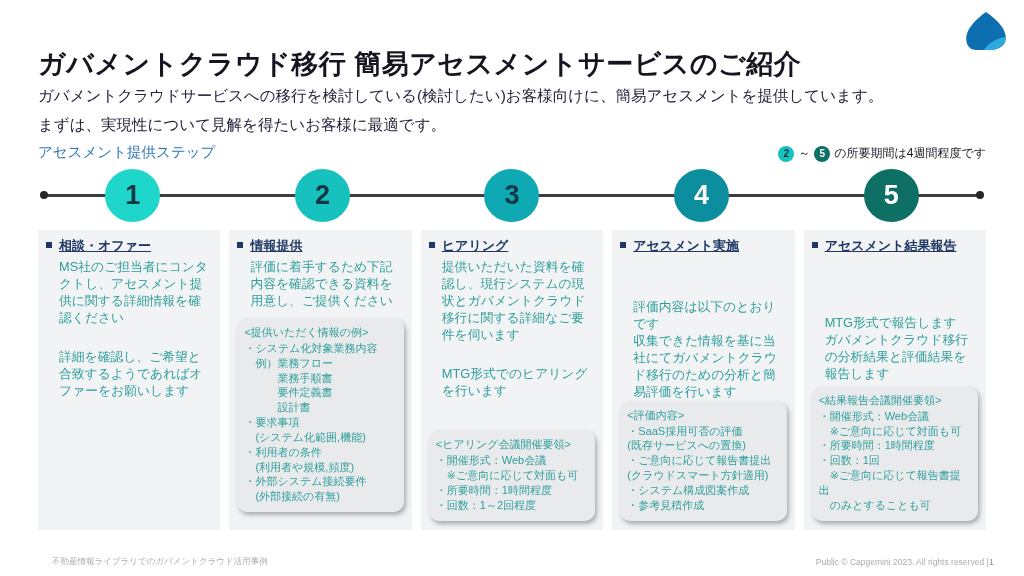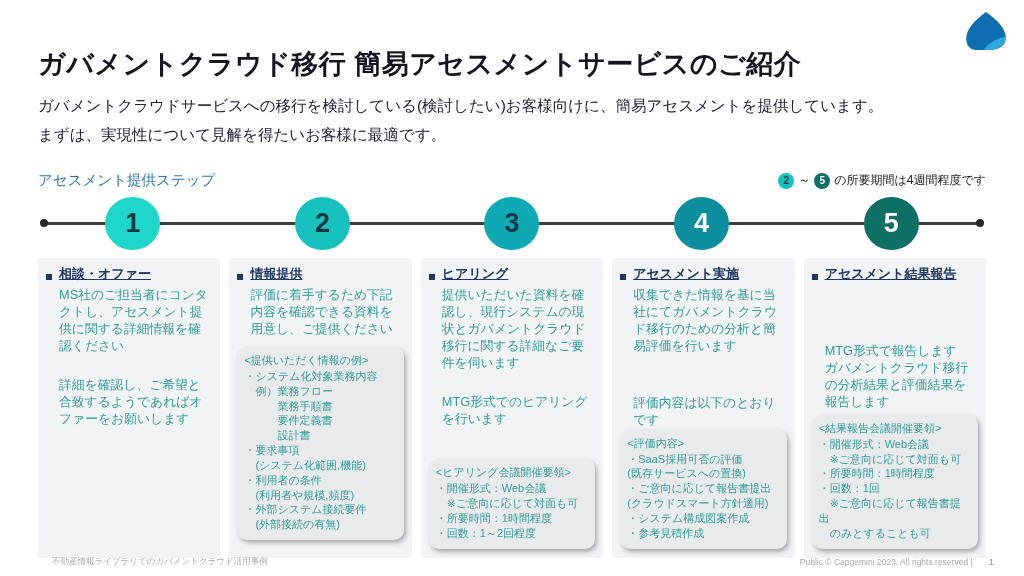--- a/index.html
+++ b/index.html
@@ -6,58 +6,58 @@
   html,body { width:1024px; height:576px; }
   body {
     font-family:"Liberation Sans","DejaVu Sans",sans-serif;
     background:#ffffff; color:#1a1a26; overflow:hidden; position:relative;
   }
   .slide { width:1024px; height:576px; position:relative; padding:0 38px; }
 
   .logo { position:absolute; top:10px; right:16px; width:44px; height:42px; }
 
   .title { padding-top:46px; font-size:27px; font-weight:bold; color:#15151f; letter-spacing:.5px; }
-  .subtitle { margin-top:10px; font-size:15.5px; color:#23233a; line-height:1.85; }
-
-  .steps-header { margin-top:22px; display:flex; justify-content:space-between; align-items:center; }
+  .subtitle { font-size:15.5px; color:#23233a; line-height:1.85; }
+
+  .steps-header { margin-top:4px; display:flex; justify-content:space-between; align-items:flex-end; }
   .steps-label { color:#2e75b6; font-size:14.5px; }
   .duration-note { display:flex; align-items:center; gap:4px; font-size:12px; color:#1a1a26; }
   .mini-circle { width:16px; height:16px; border-radius:50%; display:flex; align-items:center; justify-content:center;
                  font-size:10px; font-weight:bold; }
   .mini-2 { background:#17c2be; color:#143744; }
   .mini-5 { background:#0e7065; color:#ffffff; }
 
   .timeline { position:relative; height:58px; margin-top:4px; }
   .timeline .line { position:absolute; left:6px; right:6px; top:50%; height:3px; margin-top:-1px; background:#3d3d3d; }
   .timeline .enddot { position:absolute; top:50%; width:8px; height:8px; margin-top:-4px; border-radius:50%; background:#262626; }
   .timeline .enddot.left { left:2px; } .timeline .enddot.right { right:2px; }
   .circle-row { position:absolute; inset:0; display:flex; }
   .circle-cell { flex:1; display:flex; align-items:center; justify-content:center; }
   .step-circle { width:55px; height:53px; border-radius:50%; display:flex; align-items:center; justify-content:center;
                  font-size:27px; font-weight:bold; }
   .num-dark { color:#143744; } .num-light { color:#ffffff; }
 
   .columns { display:flex; gap:9px; margin-top:6px; }
   .col-panel { flex:1; background:#f2f3f4; min-height:292px; padding:7px 8px 9px; display:flex; flex-direction:column; }
-  .col-heading-row { display:flex; gap:7px; align-items:center; }
+  .col-heading-row { display:flex; gap:7px; align-items:flex-start; }
   .bullet-square { width:6px; height:6px; background:#1f3864; margin-top:5px; flex:none; }
   .col-heading { font-size:13px; font-weight:bold; color:#1f3864; text-decoration:underline; }
   .col-body { margin-top:4px; padding-left:13px; }
   .col-body p { font-size:12.8px; color:#2f9e9b; line-height:1.32; }
 
   .info-box { background:#e9eaec; border-radius:10px; padding:7px 7px 8px; box-shadow:2px 3px 4px rgba(110,115,122,.55);
               font-size:11px; color:#2f9e9b; line-height:1.35; }
   .info-box .box-title { margin-bottom:1px; }
   .info-box .box-line { white-space:pre-wrap; }
   .box-after-text { margin-top:8px; }
   .box-bottom { margin-top:auto; }
 
   .footer { position:absolute; left:52px; right:30px; bottom:8px; display:flex; justify-content:space-between;
             align-items:flex-start; font-size:8.5px; color:#a9acb0; }
-  .footer .right { display:flex; gap:16px; align-items:center; }
+  .footer .right { display:flex; align-items:center; }
   .page-num { font-size:9.5px; color:#8d97a3; }
 </style>
 </head>
 <body>
 
 <div class="slide">
 
   <svg class="logo" viewBox="0 0 60 56">
     <path d="M30 2 C44 12 57 24 57 37 C57 49 47 54 34 54 L17 54 C8 54 3 48 3 38 C3 25 16 12 30 2 Z" fill="#0d6fb0"></path>
     <path d="M57 36 C57 48 47 54 34 54 L27 54 C33 45 44 38 57 36 Z" fill="#2fa9e0"></path>
@@ -156,22 +156,22 @@
         <div class="box-line">・回数：1～2回程度</div>
       </div>
     </div>
 
     <div class="col-panel">
       <div class="col-heading-row">
         <span class="bullet-square"></span>
         <span class="col-heading">アセスメント実施</span>
       </div>
       <div class="col-body">
+        <p style="margin-top:40px">評価内容は以下のとおりです</p>
         <p>収集できた情報を基に当社にてガバメントクラウド移行のための分析と簡易評価を行います</p>
-        <p style="margin-top:40px">評価内容は以下のとおりです</p>
       </div>
       <div class="info-box box-bottom">
         <div class="box-title">&lt;評価内容&gt;</div>
         <div class="box-line">・SaaS採用可否の評価</div>
         <div class="box-line">(既存サービスへの置換)</div>
         <div class="box-line">・ご意向に応じて報告書提出</div>
         <div class="box-line">(クラウドスマート方針適用)</div>
         <div class="box-line">・システム構成図案作成</div>
         <div class="box-line">・参考見積作成</div>
       </div>

